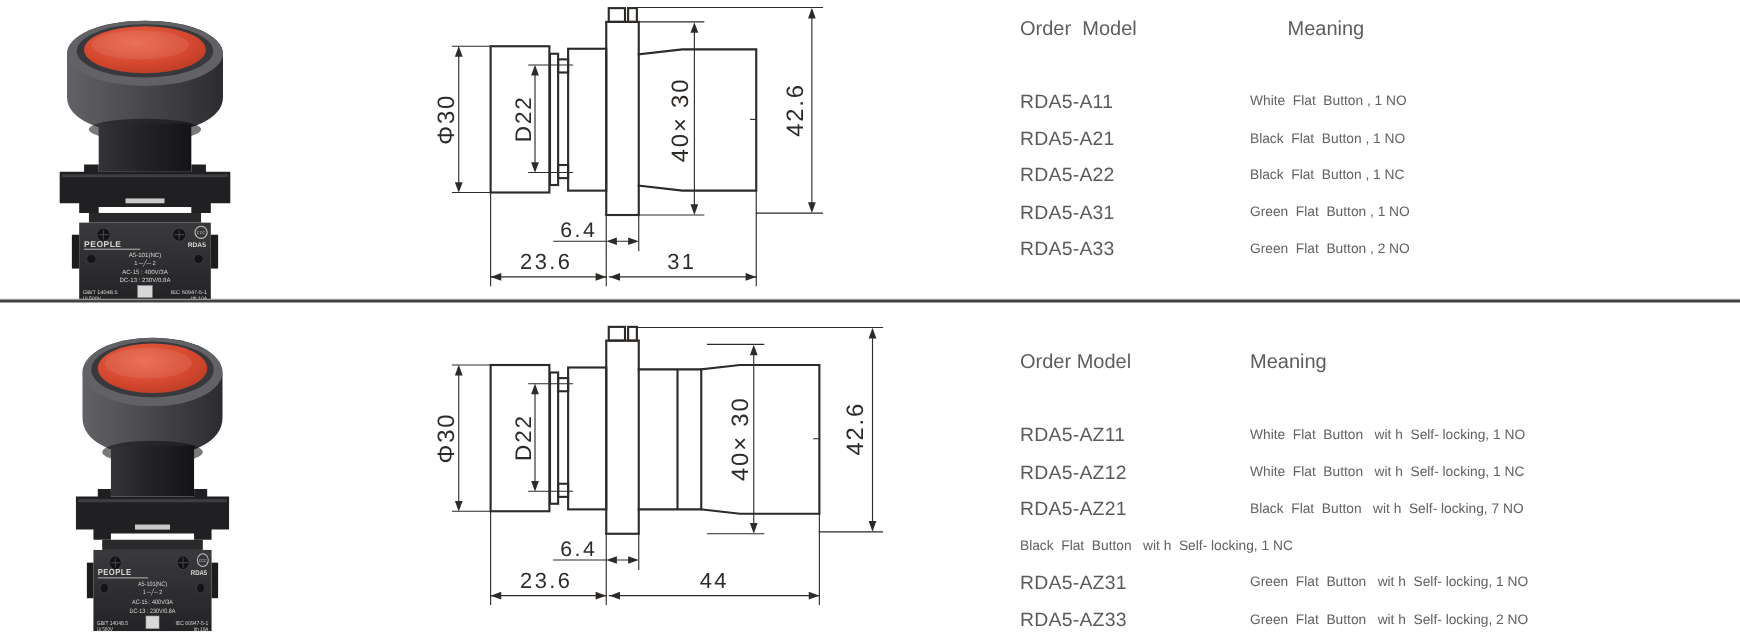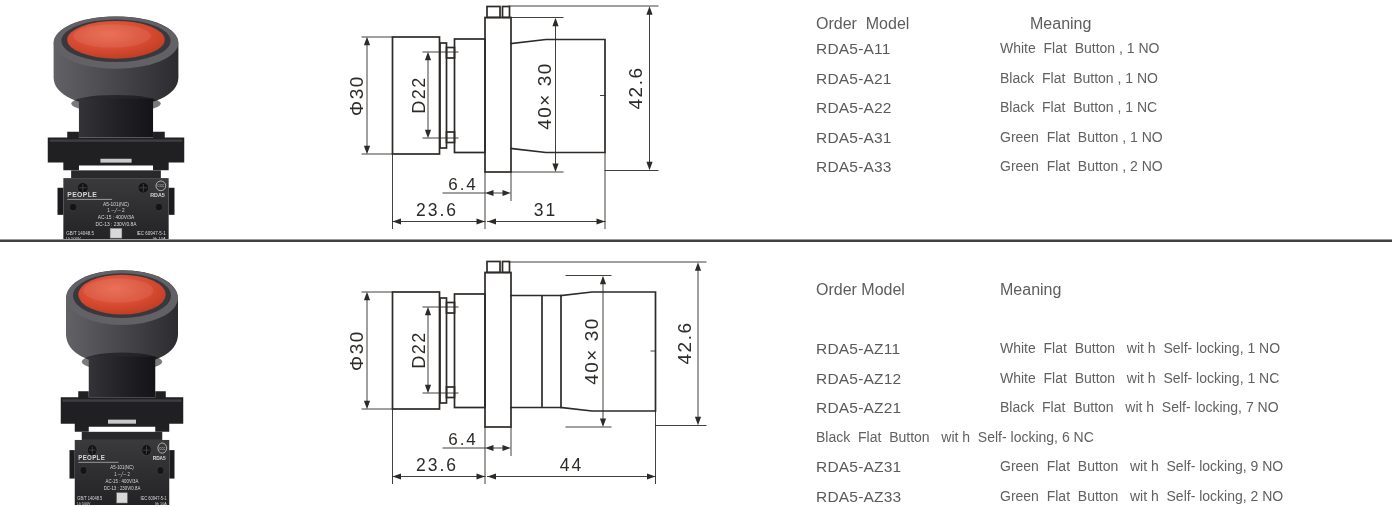--- a/index.html
+++ b/index.html
@@ -26,25 +26,25 @@
   svg .dtr{fill:#2d2a27;font-family:"Liberation Sans",sans-serif;letter-spacing:1.5px}
   svg .lbl{fill:#d8d8d8;font-family:"Liberation Sans",sans-serif}
   
   .tbl{position:absolute;left:816px;width:554px;color:#5d5d5d}
   .tbl1{top:14px}
   .tbl2{top:280px}
   .hdr{display:flex;font-size:16px;line-height:20px;color:#5d5d5d;white-space:pre}
   .hdr-model{width:184px}
   .tbl1 .hdr-meaning{padding-left:30px}
   .tbl2 .hdr-meaning{padding-left:0}
-  .tbl1 .items{}
+  .tbl1 .items{margin-top:33px}
   .tbl2 .items{margin-top:34px}
   .item{display:flex;height:29.5px;line-height:29.5px}
   .model{width:184px;font-size:15.5px;color:#5a5a5a;letter-spacing:.2px}
-  .meaning{font-size:14px;color:#616161;white-space:pre}
+  .meaning{font-size:11px;color:#616161;white-space:pre}
 </style>
 </head>
 <body>
 
 <svg class="abs photo1" viewBox="0 0 160 244" preserveAspectRatio="none">
   <defs>
     <linearGradient id="gCap" x1="0" y1="0" x2="1" y2="0">
       <stop offset="0" stop-color="#626266"></stop>
         <stop offset=".45" stop-color="#4a4a4e"></stop>
         <stop offset="1" stop-color="#2c2c30"></stop>
@@ -293,24 +293,24 @@
       </div>
     <div class="item">
         <div class="model">RDA5-AZ12</div>
         <div class="meaning">White  Flat  Button   wit h  Self- locking, 1 NC</div>
       </div>
     <div class="item">
         <div class="model">RDA5-AZ21</div>
         <div class="meaning">Black  Flat  Button   wit h  Self- locking, 7 NO</div>
       </div>
     <div class="item">
-        <div class="meaning">Black  Flat  Button   wit h  Self- locking, 6 NC</div>
+        <div class="meaning">Black  Flat  Button   wit h  Self- locking, 1 NC</div>
       </div>
     <div class="item">
         <div class="model">RDA5-AZ31</div>
-        <div class="meaning">Green  Flat  Button   wit h  Self- locking, 9 NO</div>
+        <div class="meaning">Green  Flat  Button   wit h  Self- locking, 1 NO</div>
       </div>
     <div class="item">
         <div class="model">RDA5-AZ33</div>
         <div class="meaning">Green  Flat  Button   wit h  Self- locking, 2 NO</div>
       </div>
   </div>
 </div>
 
 </body></html>

